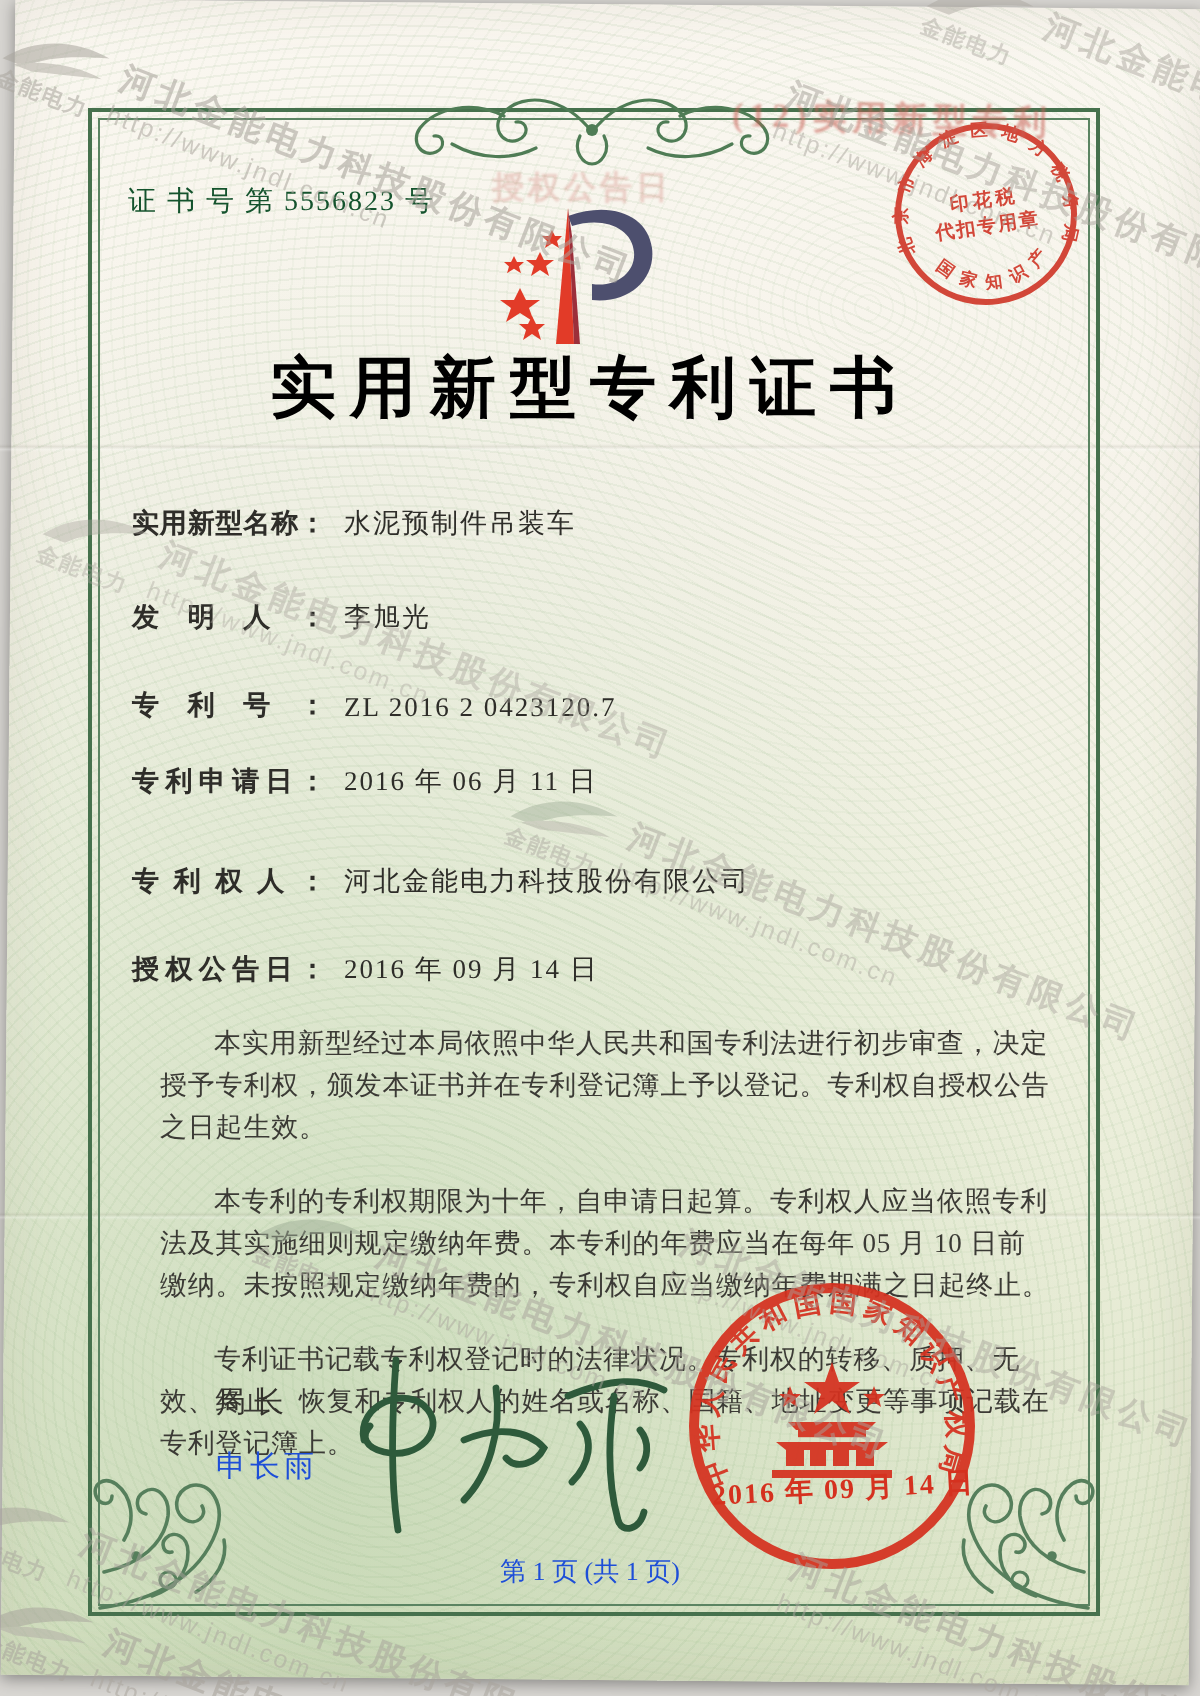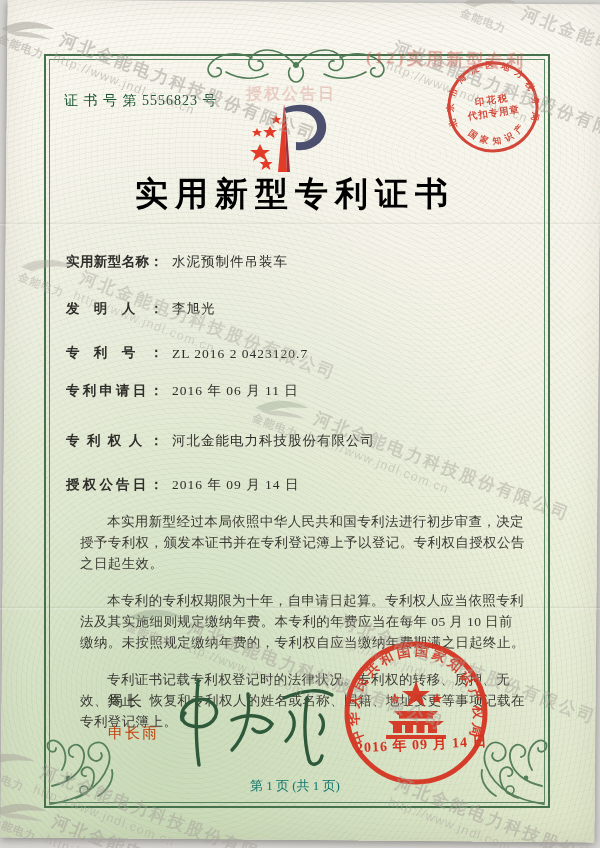--- a/index.html
+++ b/index.html
@@ -41,22 +41,22 @@
     position:absolute;left:44px;top:172px;width:502px;text-align:center;
     font-size:33px;font-weight:bold;color:#000000;letter-spacing:7px;
   }
   .field-row{position:absolute;left:66px;font-size:13.5px;color:#2e2d29;display:flex;align-items:flex-end;}
   .f-label{display:inline-block;width:97px;text-align:justify;text-align-last:justify;font-weight:bold;}
   .f-value{margin-left:9px;letter-spacing:1px;white-space:nowrap;font-weight:normal;}
   .paras{position:absolute;left:64px;top:495px;width:478px;font-size:13.5px;line-height:21px;
     color:#3b3a35;letter-spacing:.4px;}
   .paras p{margin:16px;text-indent:2em;}
   .sig-title{position:absolute;left:108px;top:692px;font-size:15px;color:#33322c;letter-spacing:4px;}
-  .sig-name{position:absolute;left:108px;top:724px;font-size:15px;color:#c2410c;letter-spacing:2px;}
-  .page-info{position:absolute;left:44px;top:777px;width:502px;text-align:center;font-size:13px;color:#0f766e;}
+  .sig-name{position:absolute;left:108px;top:724px;font-size:15px;color:#1d4ed8;letter-spacing:2px;}
+  .page-info{position:absolute;left:44px;top:777px;width:502px;text-align:center;font-size:13px;color:#1d4ed8;}
 
   
   .signature{position:absolute;left:168px;top:668px;}
 
   
   .seal-main{position:absolute;left:341px;top:638px;opacity:.93;}
   .seal-date{position:absolute;left:356px;top:736px;font-size:14px;font-weight:bold;color:#d5311f;
     letter-spacing:1px;transform:rotate(-3deg);white-space:nowrap;}
   .seal-tax{position:absolute;left:445px;top:59px;opacity:.9;transform:rotate(-8deg);}
 

